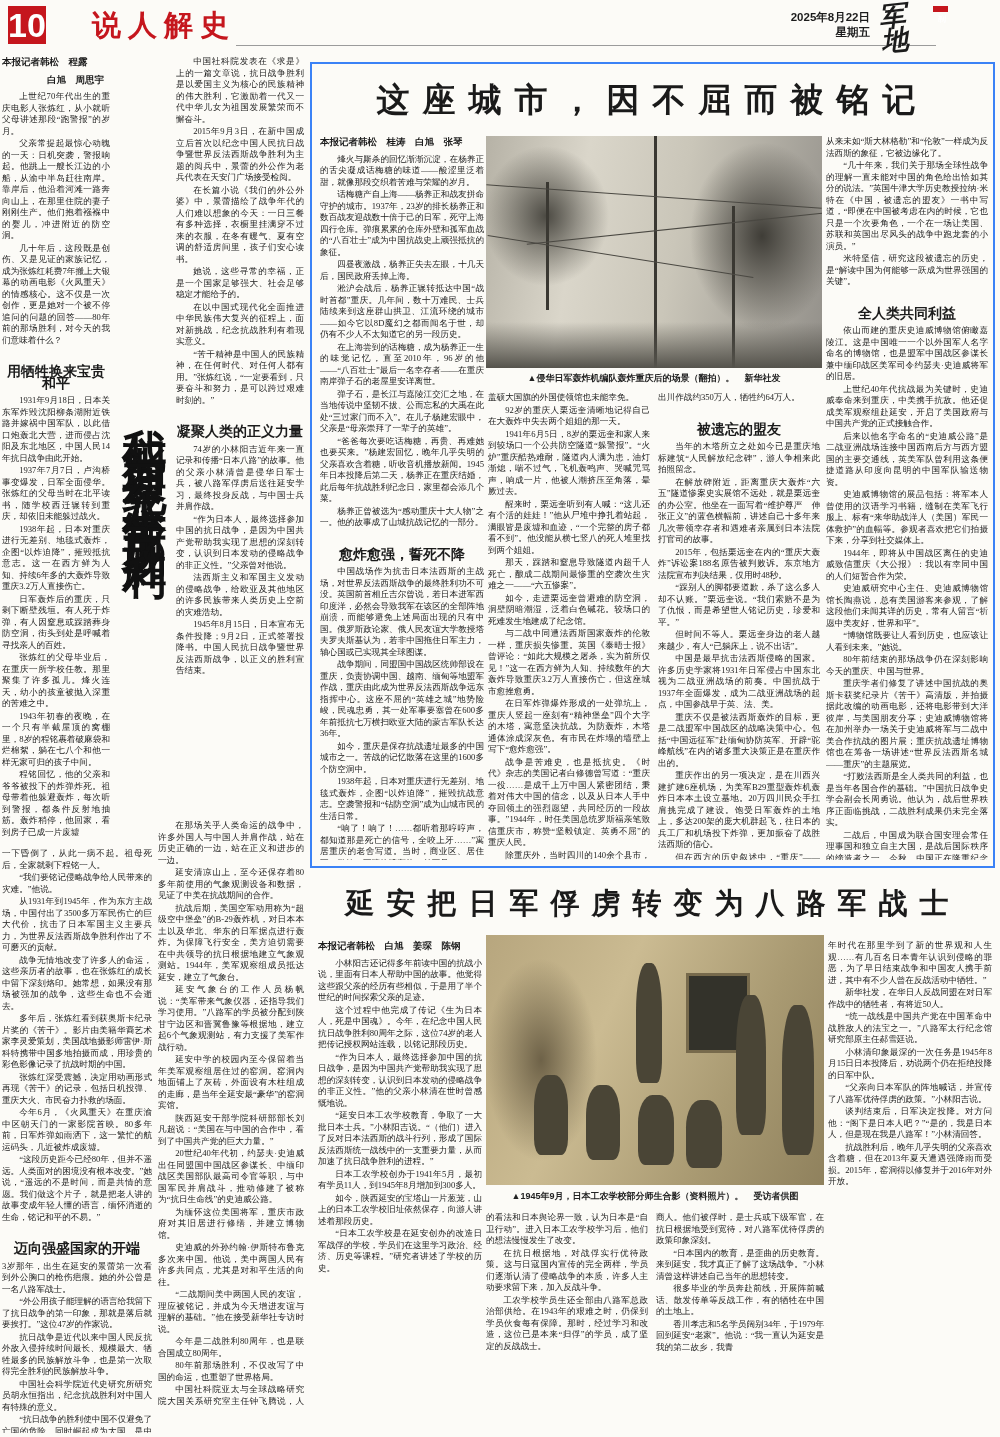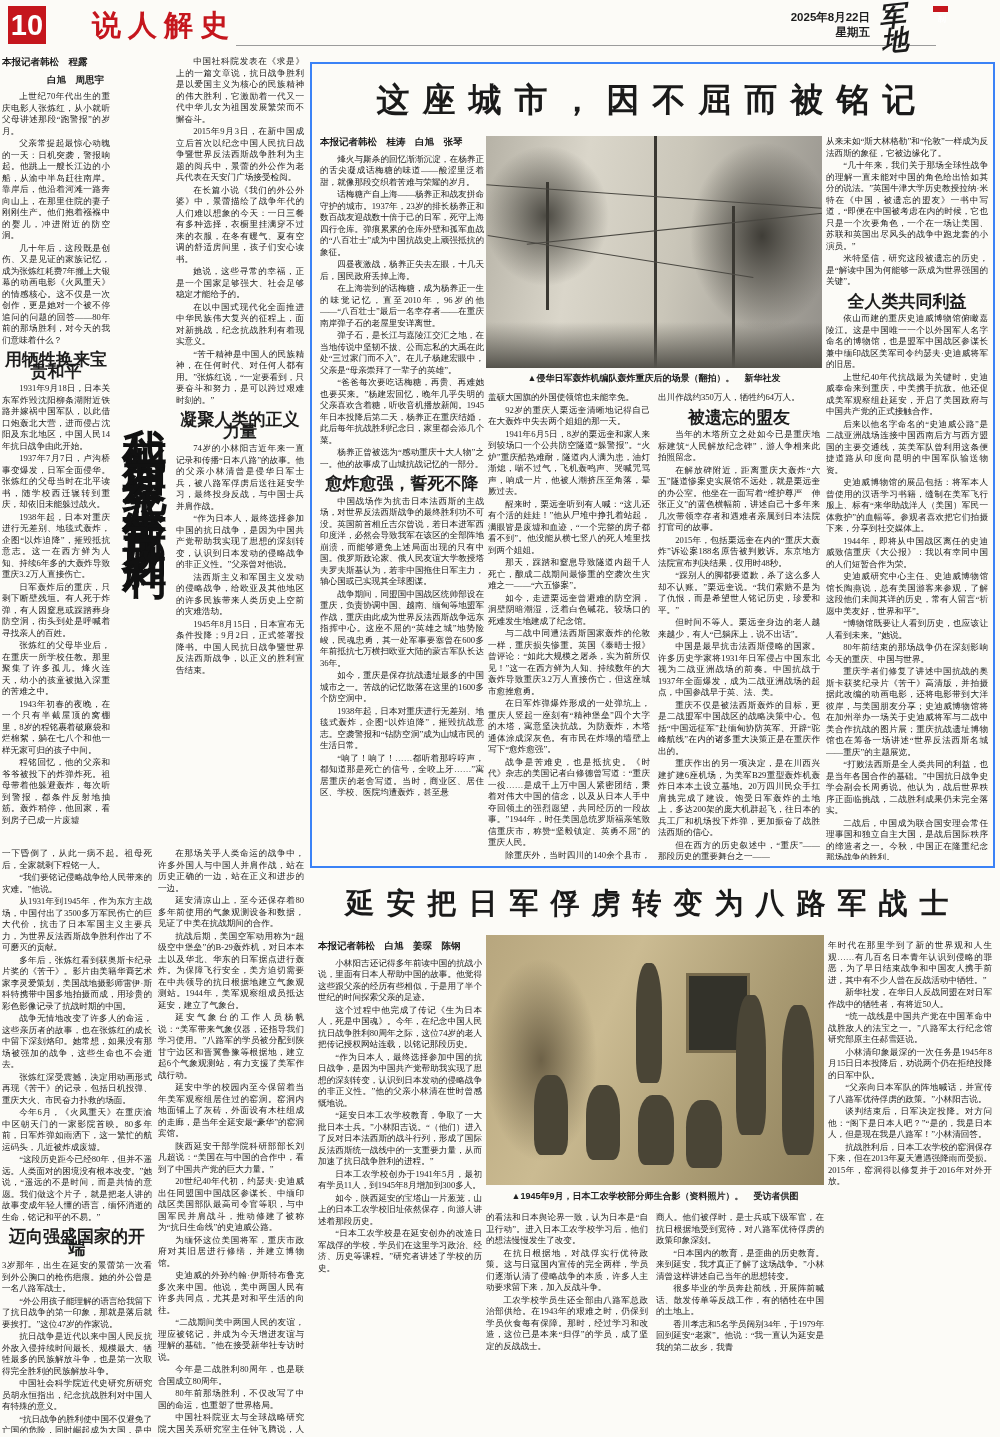--- a/index.html
+++ b/index.html
@@ -1,37 +1,37 @@
 <!DOCTYPE html>
 <html><head>
 <meta charset="utf-8">
 <style>
   html,body{margin:0;padding:0;background:#d9d7d2;}
   #page{position:relative;width:1000px;height:1437px;background:#fcfbf7;margin:0 auto;
         font-family:"Liberation Serif","DejaVu Serif",serif;color:#1c1c1c;overflow:hidden;}
   
   .pageno{position:absolute;left:8px;top:6px;width:38px;height:38px;background:#c5161d;color:#fff;
-          font-family:"Liberation Sans","DejaVu Sans",sans-serif;font-weight:bold;font-size:29px;
+          font-family:"Liberation Sans","DejaVu Sans",sans-serif;font-weight:bold;font-size:34px;
           display:flex;align-items:center;justify-content:center;}
   .section-title{position:absolute;left:58px;top:6px;font-size:29px;font-weight:900;color:#c5161d;
           letter-spacing:7px;font-family:"Liberation Serif",serif;margin-left:34px;}
   .header-rule{position:absolute;left:236px;top:45px;width:700px;height:1px;background:#9b9b9b;}
   .date-block{position:absolute;right:130px;top:10px;text-align:right;
           font-family:"Liberation Sans","DejaVu Sans",sans-serif;font-size:11.5px;font-weight:bold;line-height:15px;}
   .masthead{position:absolute;right:52px;top:2px;width:72px;height:50px;}
   .masthead .brand{position:absolute;left:4px;top:2px;font-size:27px;font-style:italic;font-weight:bold;
           transform:rotate(-6deg);letter-spacing:-2px;line-height:24px;width:34px;}
   .masthead .tag{position:absolute;right:0;top:4px;background:#c5161d;color:#fff;font-size:8px;
           font-family:"Liberation Sans",sans-serif;padding:2px 2px;writing-mode:vertical-rl;letter-spacing:1px;}
   
   .col{position:absolute;overflow:hidden;font-size:8.6px;line-height:11.5px;text-align:justify;}
   .col p{margin:0 0 1px;text-indent:2em;}
   .no-indent-first p:first-child{text-indent:0;}
-  .subhead{font-family:"Liberation Sans","DejaVu Sans",sans-serif;font-weight:bold;font-size:17px;
-          text-align:center;margin:8px 0 6px;text-indent:0;}
+  .subhead{font-family:"Liberation Sans","DejaVu Sans",sans-serif;font-weight:bold;font-size:14px;
+          text-align:center;margin:20px 0 6px;text-indent:0;}
   .byline{font-family:"Liberation Sans","DejaVu Sans",sans-serif;font-weight:bold;font-size:9.5px;
           text-indent:0;margin-bottom:6px;}
   .byline2{font-family:"Liberation Sans","DejaVu Sans",sans-serif;font-weight:bold;font-size:9.5px;
           text-indent:0;text-align:right;padding-right:6px;margin-bottom:6px;}
   
   .vertical-headline{position:absolute;left:108px;top:70px;width:66px;height:780px;
           writing-mode:vertical-rl;font-size:44px;font-weight:900;letter-spacing:9px;
           font-family:"Liberation Serif",serif;color:#111;display:flex;justify-content:center;}
   
   .redbox{position:absolute;left:310px;top:62px;width:685px;height:806px;border:2px solid #3b82f6;
@@ -117,37 +117,37 @@
         <p>法西斯主义和军国主义发动的侵略战争，给欧亚及其他地区的许多民族带来人类历史上空前的灾难浩劫。</p>
         <p>1945年8月15日，日本宣布无条件投降；9月2日，正式签署投降书。中国人民抗日战争暨世界反法西斯战争，以正义的胜利宣告结束。</p>
       </div>
   </div>
 
   <div class="col no-indent-first" style="left:2px;top:848px;width:150px;height:585px;">
     <div class="no-indent-first">
         <p>一下昏倒了，从此一病不起。祖母死后，全家就剩下程铭一人。</p>
         <p>“我们要铭记侵略战争给人民带来的灾难。”他说。</p>
         <p>从1931年到1945年，作为东方主战场，中国付出了3500多万军民伤亡的巨大代价，抗击了日本军国主义主要兵力，为世界反法西斯战争胜利作出了不可磨灭的贡献。</p>
+        <p>战争无情地改变了许多人的命运，这些亲历者的故事，也在张炼红的成长中留下深刻烙印。她常想，如果没有那场被强加的战争，这些生命也不会逝去。</p>
         <p>多年后，张炼红看到获奥斯卡纪录片奖的《苦干》。影片由美籍华裔艺术家李灵爱策划，美国战地摄影师雷伊·斯科特携带中国多地拍摄而成，用珍贵的彩色影像记录了抗战时期的中国。</p>
-        <p>战争无情地改变了许多人的命运，这些亲历者的故事，也在张炼红的成长中留下深刻烙印。她常想，如果没有那场被强加的战争，这些生命也不会逝去。</p>
         <p>张炼红深受震撼，决定用动画形式再现《苦干》的记录，包括日机投弹、重庆大火、市民奋力扑救的场面。</p>
         <p>今年6月，《火凤重天》在重庆渝中区朝天门的一家影院首映。80多年前，日军炸弹如雨洒下，这一繁忙的航运码头，几近被炸成废墟。</p>
         <p>“这段历史距今已经80年，但并不遥远。人类面对的困境没有根本改变。”她说，“遥远的不是时间，而是共情的意愿。我们做这个片子，就是把老人讲的故事变成年轻人懂的语言，缅怀消逝的生命，铭记和平的不易。”</p>
       </div>
     <div class="subhead">迈向强盛国家的开端</div>
     <div>
         <p>3岁那年，出生在延安的景蕾第一次看到外公胸口的枪伤疤痕。她的外公曾是一名八路军战士。</p>
         <p>“外公用孩子能理解的语言给我留下了抗日战争的第一印象，那就是落后就要挨打。”这位47岁的作家说。</p>
         <p>抗日战争是近代以来中国人民反抗外敌入侵持续时间最长、规模最大、牺牲最多的民族解放斗争，也是第一次取得完全胜利的民族解放斗争。</p>
         <p>中国社会科学院近代史研究所研究员胡永恒指出，纪念抗战胜利对中国人有特殊的意义。</p>
         <p>“抗日战争的胜利使中国不仅避免了亡国的危险，同时崛起成为大国，是中华民族从衰败走向复兴的伟大转折。”胡永恒说。</p>
       </div>
   </div>
 
-  <div class="col" style="left:158px;top:848px;width:146px;height:585px;">
+  <div class="col" style="left:158px;top:820px;width:146px;height:585px;">
     <div>
         <p>在那场关乎人类命运的战争中，许多外国人与中国人并肩作战，站在历史正确的一边，站在正义和进步的一边。</p>
         <p>延安清凉山上，至今还保存着80多年前使用的气象观测设备和数据，见证了中美在抗战期间的合作。</p>
         <p>抗战后期，美国空军动用称为“超级空中堡垒”的B-29轰炸机，对日本本土以及华北、华东的日军据点进行轰炸。为保障飞行安全，美方迫切需要在中共领导的抗日根据地建立气象观测站。1944年，美军观察组成员抵达延安，建立了气象台。</p>
         <p>延安气象台的工作人员杨帆说：“美军带来气象仪器，还指导我们学习使用。”八路军的学员被分配到陕甘宁边区和晋冀鲁豫等根据地，建立起6个气象观测站，有力支援了美军作战行动。</p>
         <p>延安中学的校园内至今保留着当年美军观察组居住过的窑洞。窑洞内地面铺上了灰砖，外面设有木柱组成的走廊，是当年全延安最“豪华”的窑洞宾馆。</p>
         <p>陕西延安干部学院科研部部长刘凡超说：“美国在与中国的合作中，看到了中国共产党的巨大力量。”</p>
         <p>20世纪40年代初，约瑟夫·史迪威出任同盟国中国战区参谋长、中缅印战区美国部队最高司令官等职，与中国军民并肩战斗，推动修建了被称为“抗日生命线”的史迪威公路。</p>
         <p>为缅怀这位美国将军，重庆市政府对其旧居进行修缮，并建立博物馆。</p>
         <p>史迪威的外孙约翰·伊斯特布鲁克多次来中国。他说，美中两国人民有许多共同点，尤其是对和平生活的向往。</p>
@@ -160,20 +160,21 @@
 
   <div class="redbox">
     <div class="main-headline">这座城市，因不屈而被铭记</div>
 
     <div class="col" style="left:8px;top:72px;width:164px;height:724px;">
       <div class="byline">本报记者韩松　桂涛　白旭　张琴</div>
       <div>
           <p>烽火与厮杀的回忆渐渐沉淀，在杨养正的舌尖凝成话梅糖的味道——酸涩里泛着甜，就像那段交织着苦难与荣耀的岁月。</p>
           <p>话梅糖产自上海——杨养正和战友拼命守护的城市。1937年，23岁的排长杨养正和数百战友迎战数十倍于己的日军，死守上海四行仓库。弹痕累累的仓库外壁和孤军血战的“八百壮士”成为中国抗战史上顽强抵抗的象征。</p>
           <p>四昼夜激战，杨养正失去左眼，十几天后，国民政府丢掉上海。</p>
+          <p>淞沪会战后，杨养正辗转抵达中国“战时首都”重庆。几年间，数十万难民、士兵陆续来到这座群山拱卫、江流环绕的城市——如今它以8D魔幻之都而闻名于世，却仍有不少人不太知道它的另一段历史。</p>
           <p>在上海尝到的话梅糖，成为杨养正一生的味觉记忆，直至2010年，96岁的他——“八百壮士”最后一名幸存者——在重庆南岸弹子石的老屋里安详离世。</p>
           <p>弹子石，是长江与嘉陵江交汇之地，在当地传说中坚韧不拔、公而忘私的大禹在此处“三过家门而不入”。在儿子杨建宏眼中，父亲是“母亲崇拜了一辈子的英雄”。</p>
           <p>“爸爸每次要吃话梅糖，再贵、再难她也要买来。”杨建宏回忆，晚年几乎失明的父亲喜欢含着糖，听收音机播放新闻。1945年日本投降后第二天，杨养正在重庆结婚，此后每年抗战胜利纪念日，家里都会添几个菜。</p>
           <p>杨养正曾被选为“感动重庆十大人物”之一。他的故事成了山城抗战记忆的一部分。</p>
         </div>
       <div class="subhead">愈炸愈强，誓死不降</div>
       <div>
           <p>中国战场作为抗击日本法西斯的主战场，对世界反法西斯战争的最终胜利功不可没。英国前首相丘吉尔曾说，若日本进军西印度洋，必然会导致我军在该区的全部阵地崩溃，而能够避免上述局面出现的只有中国。俄罗斯政论家、俄人民友谊大学教授塔夫罗夫斯基认为，若非中国拖住日军主力，轴心国或已实现其全球图谋。</p>
           <p>战争期间，同盟国中国战区统帅部设在重庆，负责协调中国、越南、缅甸等地盟军作战，重庆由此成为世界反法西斯战争远东指挥中心。这座不屈的“英雄之城”地势险峻，民魂忠勇，其一处军事要塞曾在600多年前抵抗七万横扫欧亚大陆的蒙古军队长达36年。</p>
           <p>如今，重庆是保存抗战遗址最多的中国城市之一。苦战的记忆散落在这里的1600多个防空洞中。</p>
@@ -301,17 +302,17 @@
   </div>
 
   <div class="col" style="left:828px;top:940px;width:164px;height:495px;">
     <div class="no-indent-first">
         <p>年时代在那里学到了新的世界观和人生观……有几百名日本青年认识到侵略的罪恶，为了早日结束战争和中国友人携手前进，其中有不少人曾在反战活动中牺牲。”</p>
         <p>新华社发，在华日人反战同盟在对日军作战中的牺牲者，有将近50人。</p>
         <p>“统一战线是中国共产党在中国革命中战胜敌人的法宝之一。”八路军太行纪念馆研究部原主任郝雪廷说。</p>
         <p>小林清印象最深的一次任务是1945年8月15日日本投降后，劝说两个仍在拒绝投降的日军中队。</p>
         <p>“父亲向日本军队的阵地喊话，并宣传了八路军优待俘虏的政策。”小林阳吉说。</p>
         <p>谈判结束后，日军决定投降。对方问他：“阁下是日本人吧？”“是的，我是日本人，但是现在我是八路军！”小林清回答。</p>
-        <p>抗战胜利后，日本工农学校的窑洞保存下来，但在2013年夏天遭遇强降雨而受损。2015年，窑洞得以修复并于2016年对外开放。</p>
+        <p>抗战胜利后，晚年几乎失明的父亲喜欢含着糖，但在2013年夏天遭遇强降雨而受损。2015年，窑洞得以修复并于2016年对外开放。</p>
       </div>
   </div>
 
 </div>
 
 </body></html>

